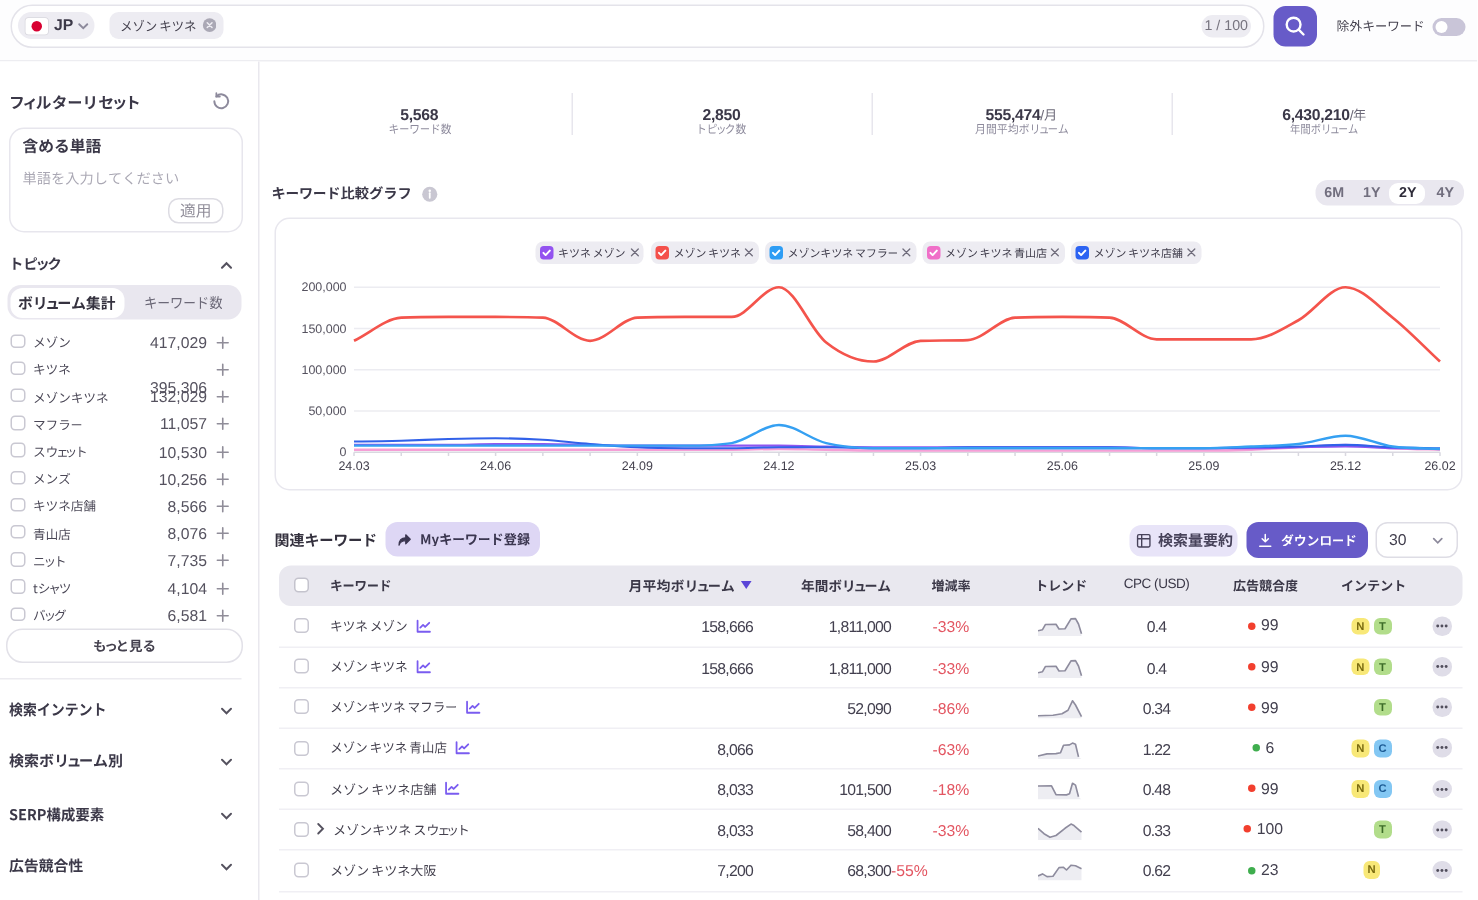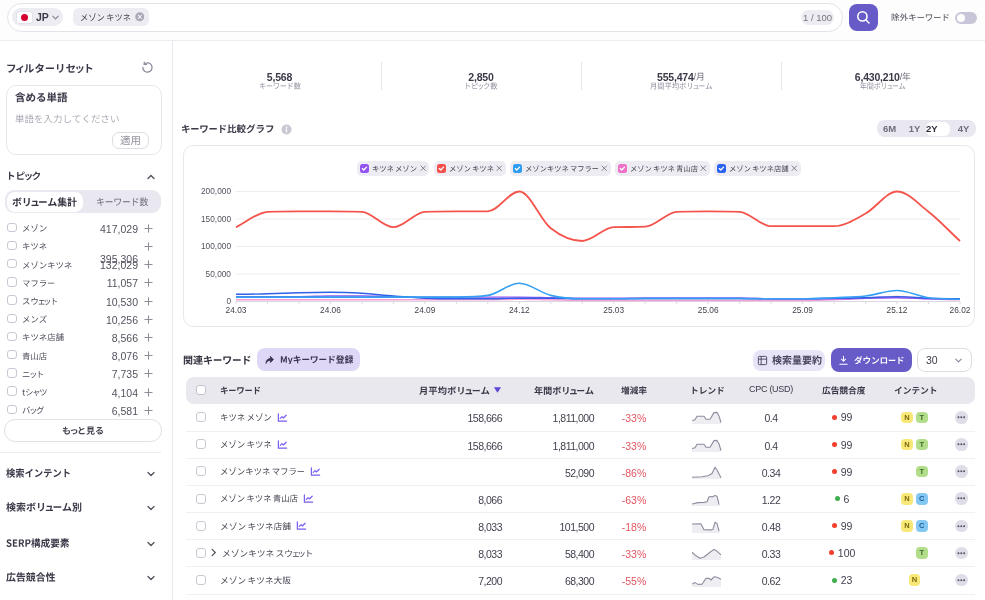--- a/index.html
+++ b/index.html
@@ -451,21 +451,21 @@
     </div>
 <svg class="a" width="11" height="11" viewBox="0 0 12 12" style="left:281px;top:123.5px">
       <circle cx="6" cy="6" r="5.5" fill="#c9c7d2"></circle>
       <path d="M6 5.2v3.4" stroke="#fff" stroke-width="1.3" stroke-linecap="round"></path>
       <circle cx="6" cy="3.4" r=".9" fill="#fff"></circle>
     </svg>
 <div class="a" style="left:877px;top:120px;width:99px;height:17px;background:#e9e7ef;border-radius:8px"></div>
 <div class="a" style="left:925.5px;top:121.5px;width:24px;height:14px;background:#fff;border-radius:6px"></div>
 <div class="a" style="left:877px;top:123px;width:25px;text-align:center;font-size:9.5px;font-weight:bold;color:#716e7e">6M</div>
 <div class="a" style="left:902px;top:123px;width:25px;text-align:center;font-size:9.5px;font-weight:bold;color:#716e7e">1Y</div>
-<div class="a" style="left:926px;top:123px;width:25px;text-align:left;font-size:9.5px;font-weight:bold;color:#2f2c3a">2Y</div>
+<div class="a" style="left:926px;top:123px;width:25px;text-align:center;font-size:9.5px;font-weight:bold;color:#2f2c3a">2Y</div>
 <div class="a" style="left:951px;top:123px;width:25px;text-align:center;font-size:9.5px;font-weight:bold;color:#716e7e">4Y</div>
 <div class="a" style="left:183px;top:145px;width:792px;height:182px;border:1px solid #e8e7ee;border-radius:10px"></div>
 <div class="a fx" style="left:183px;top:160.5px;width:792px;justify-content:center">
       <div class="fx" style="height:15.5px;background:#edecf2;border-radius:5px;padding:0 3px;margin:0 2.2px">
         <span style="position:relative;display:inline-block;width:9px;height:9px;background:#9353f0;border-radius:2.5px;margin-right:3px">
           <svg width="9" height="9" viewBox="0 0 11 11" style="position:absolute;left:0;top:0">
             <path d="M2.8 5.6l1.8 1.8 3.4-3.6" fill="none" stroke="#fff" stroke-width="1.6" stroke-linecap="round" stroke-linejoin="round"></path>
           </svg>
         </span>
         <svg class="j" width="45.0" height="7.3" viewBox="0 -880 6160 1000" fill="#3f3c4b">
@@ -1010,21 +1010,21 @@
         <use href="#rン" x="2000"></use>
         <use href="#rキ" x="3160"></use>
         <use href="#rツ" x="4160"></use>
         <use href="#rネ" x="5160"></use>
         <use href="#r大" x="6160"></use>
         <use href="#r阪" x="7160"></use>
       </svg>
     </div>
 <div class="a num" style="left:0;top:575.0px;width:502px;text-align:right;font-size:10.5px">7,200</div>
 <div class="a num" style="left:0;top:575.0px;width:594px;text-align:right;font-size:10.5px">68,300</div>
-<div class="a" style="left:594px;top:575.0px;width:80px;text-align:center;font-size:10.5px;color:#e35561">-55%</div>
+<div class="a" style="left:594px;top:575.0px;width:80px;font-size:10.5px;color:#e35561">-55%</div>
 <svg class="a" width="31" height="14" viewBox="0 0 31 14" style="left:692px;top:573.0px">
       <path d="M0 11 L3 9.6 6 11.4 10 11.2 14 5.4 17 5.2 19 7 22 3.8 25 4.2 29 6.2 L29 14 L0 14 Z" fill="#ededf2" stroke="none"></path>
       <path d="M0 11 L3 9.6 6 11.4 10 11.2 14 5.4 17 5.2 19 7 22 3.8 25 4.2 29 6.2" fill="none" stroke="#8e8c9e" stroke-width="1.1" stroke-linejoin="round"></path>
     </svg>
 <div class="a num" style="left:731px;top:575.0px;width:80px;text-align:center;font-size:10.5px">0.62</div>
 <div class="a fx" style="left:831.7px;top:574.0px;height:12px">
       <span style="width:5px;height:5px;border-radius:50%;background:#3fae4e;display:inline-block;margin-right:4px"></span>
       <span style="font-size:10.5px;color:#43404f">23</span>
     </div>
 <div class="a fx" style="left:908.5px;top:574.1px">

